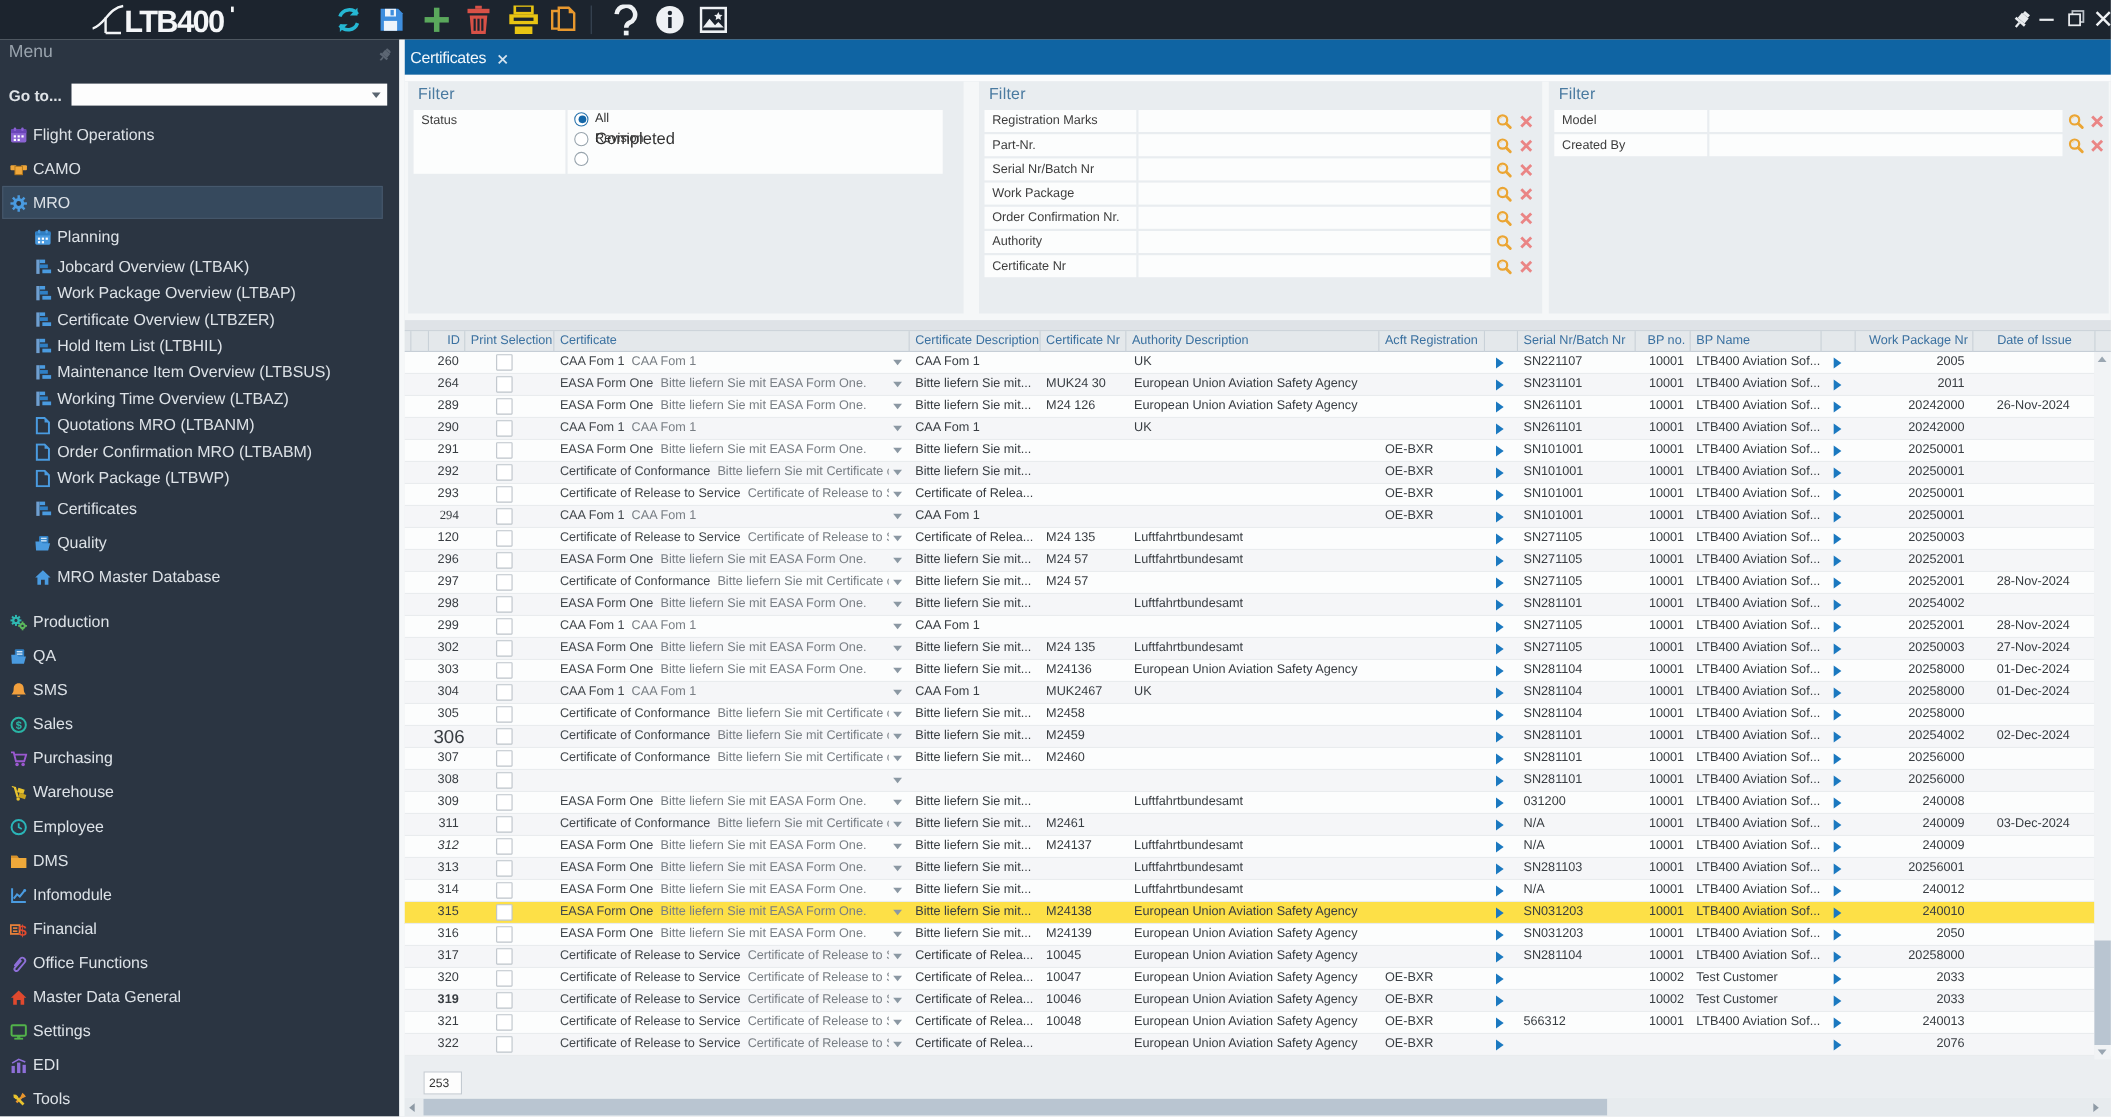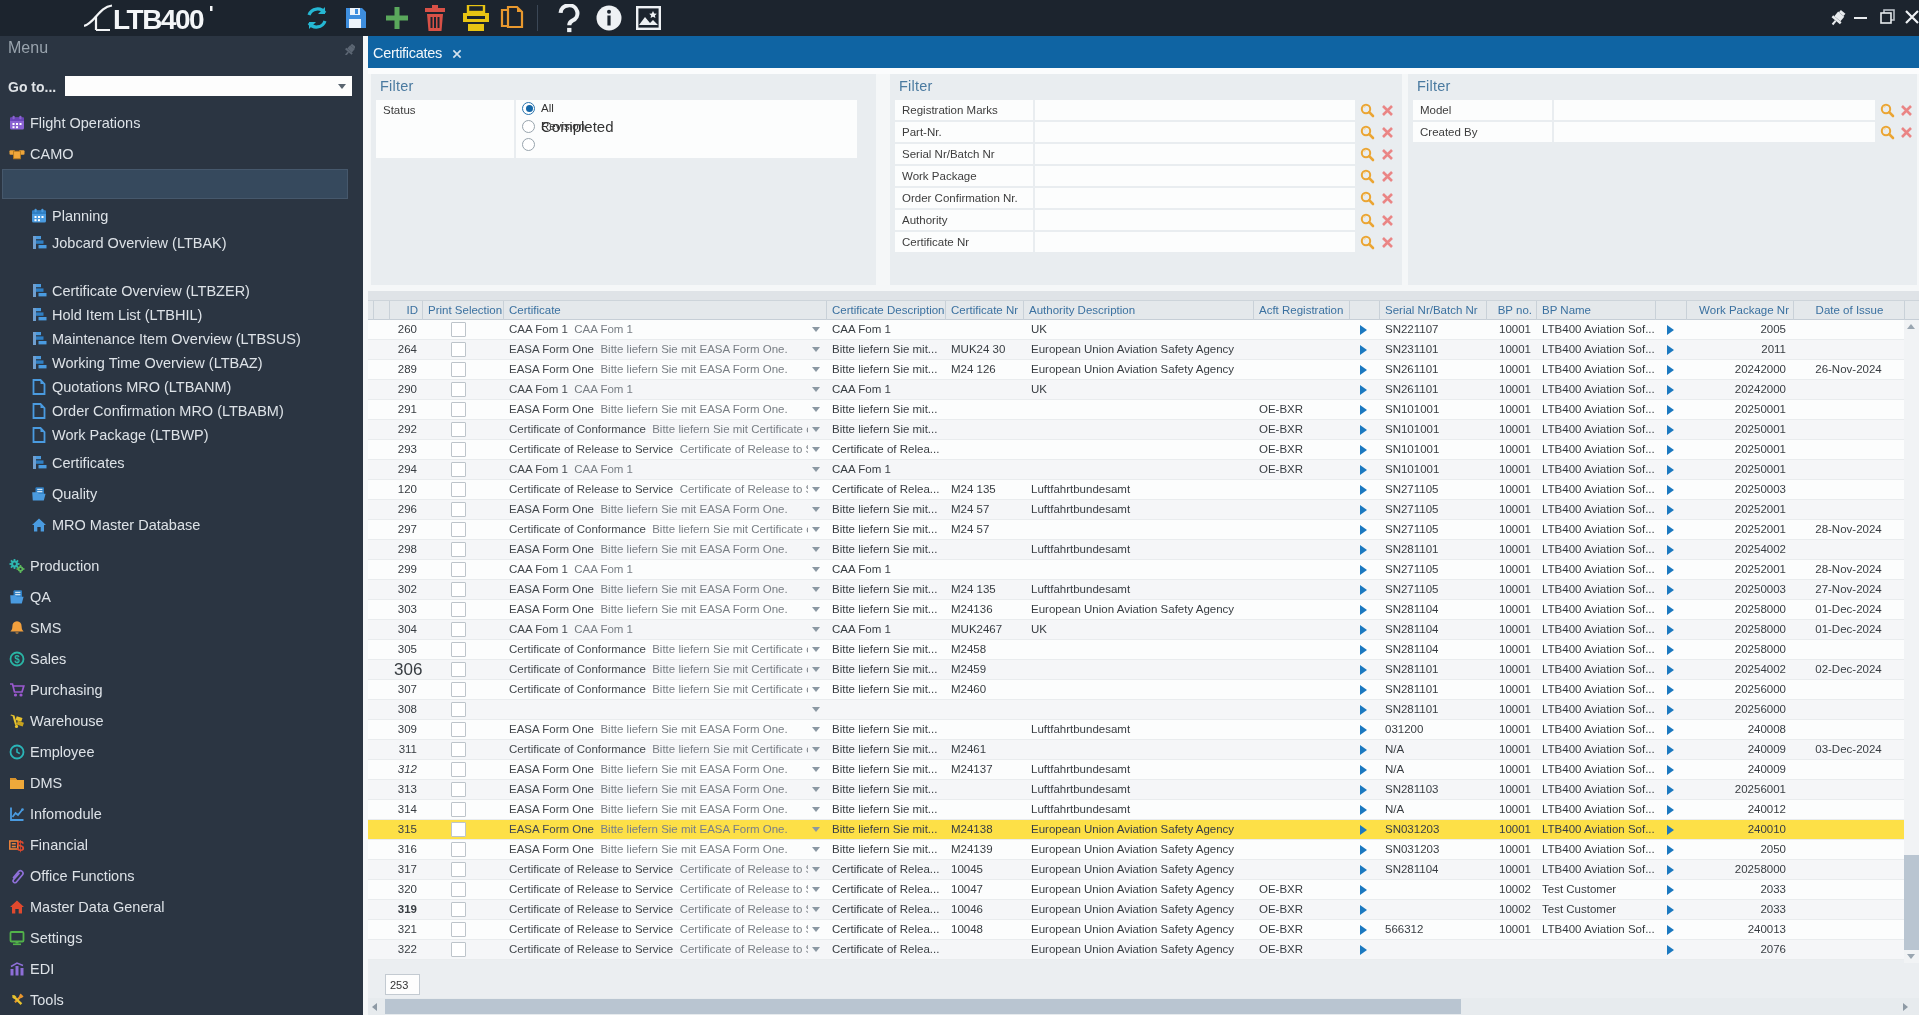--- a/index.html
+++ b/index.html
@@ -141,20 +141,39 @@
       <span class="txt" style="left:30px">Flight Operations</span>
     </div>
 <div class="menuitem" style="top:142px">
       <svg class="micon" style="left:9px" width="16" height="16" viewBox="0 0 16 16">
         <rect x="0.5" y="4.2" width="5.5" height="4.6" rx="1" fill="#eda53a"></rect>
         <rect x="10" y="4.2" width="5.5" height="4.6" rx="1" fill="#eda53a"></rect>
         <rect x="4.6" y="5.2" width="6.8" height="7.6" fill="#f0a83c" stroke="#b5791c" stroke-width="0.9"></rect>
       </svg>
       <span class="txt" style="left:30px">CAMO</span>
     </div>
+<div class="menuitem" style="top:173px">
+      <svg class="micon" style="left:9px" width="16" height="16" viewBox="0 0 16 16">
+        <g fill="#4a9be0">
+          <circle cx="8" cy="8" r="5"></circle>
+          <g>
+            <rect x="6.9" y="0.5" width="2.2" height="4"></rect>
+            <rect x="6.9" y="11.5" width="2.2" height="4"></rect>
+            <rect x="0.5" y="6.9" width="4" height="2.2"></rect>
+            <rect x="11.5" y="6.9" width="4" height="2.2"></rect>
+            <rect x="6.9" y="0.5" width="2.2" height="4" transform="rotate(45 8 8)"></rect>
+            <rect x="6.9" y="11.5" width="2.2" height="4" transform="rotate(45 8 8)"></rect>
+            <rect x="0.5" y="6.9" width="4" height="2.2" transform="rotate(45 8 8)"></rect>
+            <rect x="11.5" y="6.9" width="4" height="2.2" transform="rotate(45 8 8)"></rect>
+          </g>
+        </g>
+        <circle cx="8" cy="8" r="2.2" fill="#2b3542"></circle>
+      </svg>
+      <span class="txt" style="left:30px">MRO</span>
+    </div>
 <div class="menuitem" style="top:204px">
       <svg class="micon" style="left:31px" width="16" height="16" viewBox="0 0 16 16">
         <rect x="1" y="2.5" width="14" height="12" rx="1.5" fill="#4a9be0"></rect>
         <rect x="1" y="2.5" width="14" height="3.5" fill="#2f7fc4"></rect>
         <rect x="3.5" y="0.8" width="2.2" height="3.4" rx="1" fill="#4a9be0"></rect>
         <rect x="10.3" y="0.8" width="2.2" height="3.4" rx="1" fill="#4a9be0"></rect>
         <g fill="#fff">
           <rect x="3.5" y="8" width="2" height="2"></rect>
           <rect x="7" y="8" width="2" height="2"></rect>
           <rect x="10.5" y="8" width="2" height="2"></rect>
@@ -165,20 +184,29 @@
       <span class="txt" style="left:52px">Planning</span>
     </div>
 <div class="menuitem" style="top:231px">
       <svg class="micon" style="left:31px" width="16" height="16" viewBox="0 0 16 16">
         <rect x="2" y="1" width="3" height="13" fill="#6f9fd0"></rect>
         <rect x="5" y="1" width="5" height="3.2" fill="#4a9be0"></rect>
         <rect x="5" y="5.4" width="7.5" height="3.4" fill="#2f7fc4"></rect>
         <rect x="7.5" y="10" width="8" height="3.4" fill="#4a9be0"></rect>
       </svg>
       <span class="txt" style="left:52px">Jobcard Overview (LTBAK)</span>
+    </div>
+<div class="menuitem" style="top:255px">
+      <svg class="micon" style="left:31px" width="16" height="16" viewBox="0 0 16 16">
+        <rect x="2" y="1" width="3" height="13" fill="#6f9fd0"></rect>
+        <rect x="5" y="1" width="5" height="3.2" fill="#4a9be0"></rect>
+        <rect x="5" y="5.4" width="7.5" height="3.4" fill="#2f7fc4"></rect>
+        <rect x="7.5" y="10" width="8" height="3.4" fill="#4a9be0"></rect>
+      </svg>
+      <span class="txt" style="left:52px">Work Package Overview (LTBAP)</span>
     </div>
 <div class="menuitem" style="top:279px">
       <svg class="micon" style="left:31px" width="16" height="16" viewBox="0 0 16 16">
         <rect x="2" y="1" width="3" height="13" fill="#6f9fd0"></rect>
         <rect x="5" y="1" width="5" height="3.2" fill="#4a9be0"></rect>
         <rect x="5" y="5.4" width="7.5" height="3.4" fill="#2f7fc4"></rect>
         <rect x="7.5" y="10" width="8" height="3.4" fill="#4a9be0"></rect>
       </svg>
       <span class="txt" style="left:52px">Certificate Overview (LTBZER)</span>
     </div>
@@ -674,21 +702,21 @@
 <div style="position:absolute;left:885px;width:96px;top:0;height:19px;line-height:19px;overflow:hidden;white-space:nowrap;text-align:left;padding-left:6px;padding-right:5px;box-sizing:border-box;font-size:11.5px;color:#383d42;">OE-BXR</div>
 <div class="bar1" style="left:992px"></div>
 <div style="position:absolute;left:1011px;width:107px;top:0;height:19px;line-height:19px;overflow:hidden;white-space:nowrap;text-align:left;padding-left:6px;padding-right:5px;box-sizing:border-box;font-size:11.5px;color:#383d42;">SN101001</div>
 <div style="position:absolute;left:1118px;width:50px;top:0;height:19px;line-height:19px;overflow:hidden;white-space:nowrap;text-align:right;padding-left:5px;padding-right:5px;box-sizing:border-box;font-size:11.5px;color:#383d42;">10001</div>
 <div style="position:absolute;left:1168px;width:119px;top:0;height:19px;line-height:19px;overflow:hidden;white-space:nowrap;text-align:left;padding-left:6px;padding-right:5px;box-sizing:border-box;font-size:11.5px;color:#383d42;">LTB400 Aviation Sof...</div>
 <div class="bar1" style="left:1299px"></div>
 <div style="position:absolute;left:1318px;width:107px;top:0;height:19px;line-height:19px;overflow:hidden;white-space:nowrap;text-align:right;padding-left:5px;padding-right:7px;box-sizing:border-box;font-size:11.5px;color:#383d42;">20250001</div>
 <div style="position:absolute;left:1425px;width:111px;top:0;height:19px;line-height:19px;overflow:hidden;white-space:nowrap;text-align:center;padding-left:5px;padding-right:5px;box-sizing:border-box;font-size:11.5px;color:#383d42;"></div>
 </div>
 <div class="abs" style="left:0;top:140px;width:1536px;height:20px;background:#f5f6f8;border-bottom:1px solid #e9ecee">
-<div style="position:absolute;left:21px;width:33px;top:0;height:19px;line-height:19px;overflow:hidden;white-space:nowrap;text-align:right;padding-left:5px;padding-right:5px;box-sizing:border-box;font-size:11.5px;color:#383d42;">294</div>
+<div style="position:absolute;left:21px;width:33px;top:0;height:19px;line-height:19px;overflow:hidden;white-space:nowrap;text-align:right;padding-left:5px;padding-right:5px;box-sizing:border-box;font-size:11.5px;color:#383d42;font-family:Liberation Serif, serif;">294</div>
 <div class="chk" style="left:83px"></div>
 <div style="position:absolute;left:135px;width:305px;top:0;height:19px;line-height:19px;overflow:hidden;white-space:nowrap;text-align:left;padding-left:6px;padding-right:5px;box-sizing:border-box;font-size:11.5px;"><span class="t1">CAA Fom 1</span>&nbsp;&nbsp;<span class="t2">CAA Fom 1</span></div>
 <div class="dd" style="left:444px"></div>
 <div style="position:absolute;left:458px;width:119px;top:0;height:19px;line-height:19px;overflow:hidden;white-space:nowrap;text-align:left;padding-left:6px;padding-right:5px;box-sizing:border-box;font-size:11.5px;color:#383d42;">CAA Fom 1</div>
 <div style="position:absolute;left:577px;width:78px;top:0;height:19px;line-height:19px;overflow:hidden;white-space:nowrap;text-align:left;padding-left:6px;padding-right:5px;box-sizing:border-box;font-size:11.5px;color:#383d42;"></div>
 <div style="position:absolute;left:655px;width:230px;top:0;height:19px;line-height:19px;overflow:hidden;white-space:nowrap;text-align:left;padding-left:8px;padding-right:5px;box-sizing:border-box;font-size:11.5px;color:#383d42;"></div>
 <div style="position:absolute;left:885px;width:96px;top:0;height:19px;line-height:19px;overflow:hidden;white-space:nowrap;text-align:left;padding-left:6px;padding-right:5px;box-sizing:border-box;font-size:11.5px;color:#383d42;">OE-BXR</div>
 <div class="bar1" style="left:992px"></div>
 <div style="position:absolute;left:1011px;width:107px;top:0;height:19px;line-height:19px;overflow:hidden;white-space:nowrap;text-align:left;padding-left:6px;padding-right:5px;box-sizing:border-box;font-size:11.5px;color:#383d42;">SN101001</div>
 <div style="position:absolute;left:1118px;width:50px;top:0;height:19px;line-height:19px;overflow:hidden;white-space:nowrap;text-align:right;padding-left:5px;padding-right:5px;box-sizing:border-box;font-size:11.5px;color:#383d42;">10001</div>

